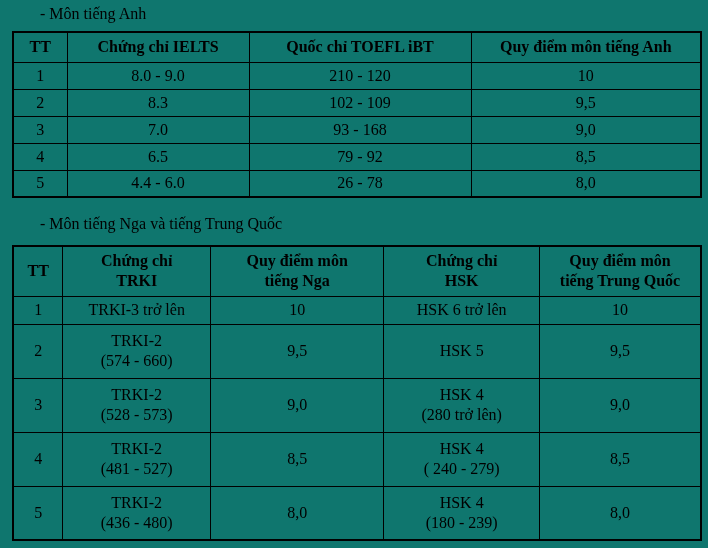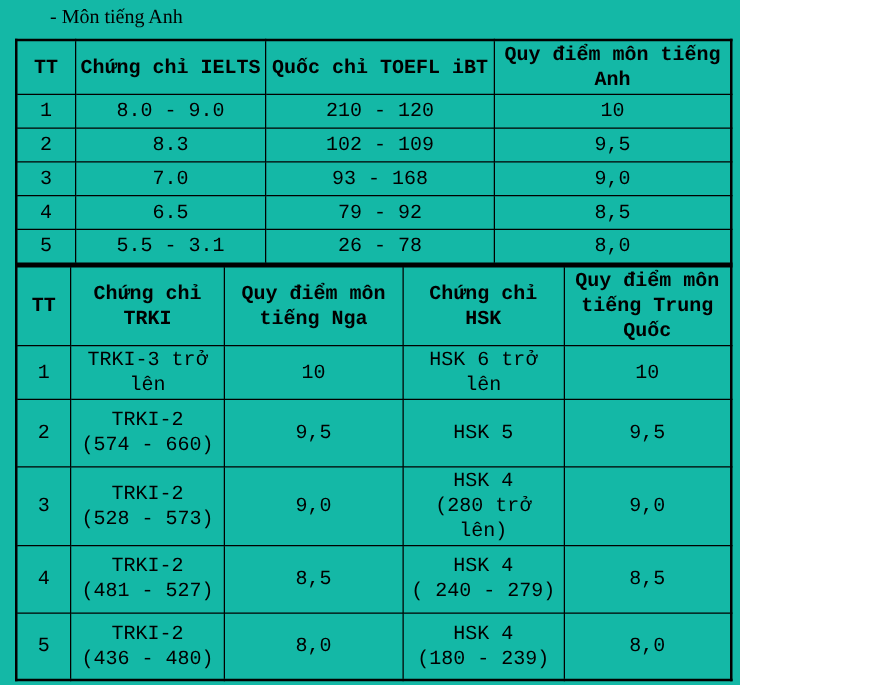--- a/index.html
+++ b/index.html
@@ -2,24 +2,24 @@
 <html><head>
 <meta charset="utf-8">
 <style>
   html, body {
     margin: 0;
     padding: 0;
     background: #ffffff;
   }
   .page {
     position: relative;
-    width: 592px;
+    width: 708px;
     height: 548px;
     box-sizing: border-box;
-    background: #14b8a6;
+    background: #0f766e;
     color: #000000;
     font-family: "Liberation Serif", "DejaVu Serif", serif;
     padding: 4px 6px 0 12px;
     overflow: hidden;
   }
   .section-title {
     font-size: 16px;
     line-height: 20px;
     margin: 0 0 7px 28px;
     white-space: pre;
@@ -36,21 +36,20 @@
   table.doc-table th,
   table.doc-table td {
     border: 1px solid #000000;
     text-align: center;
     vertical-align: middle;
     font-size: 16px;
     line-height: 1.25;
     padding: 1px 2px;
     white-space: pre-line;
     overflow: hidden;
-    font-family: Liberation Mono, monospace;
   }
   table.doc-table th {
     font-weight: bold;
   }
   
   .t1 col.col-0 { width: 54px; }
   .t1 col.col-1 { width: 182px; }
   .t1 col.col-2 { width: 222px; }
   .t1 col.col-3 { width: 230px; }
   .t1 thead tr { height: 30px; }
@@ -107,27 +106,28 @@
           <td>9,0</td>
         </tr>
         <tr>
           <td>4</td>
           <td>6.5</td>
           <td>79 - 92</td>
           <td>8,5</td>
         </tr>
         <tr>
           <td>5</td>
-          <td>5.5 - 3.1</td>
+          <td>4.4 - 6.0</td>
           <td>26 - 78</td>
           <td>8,0</td>
         </tr>
       </tbody>
   </table>
 
+  <p class="section-title second">- Môn tiếng Nga và tiếng Trung Quốc</p>
 
   <table class="doc-table t2">
     <colgroup>
       <col class="col-0">
         <col class="col-1">
         <col class="col-2">
         <col class="col-3">
         <col class="col-4">
     </colgroup>
     <thead>

